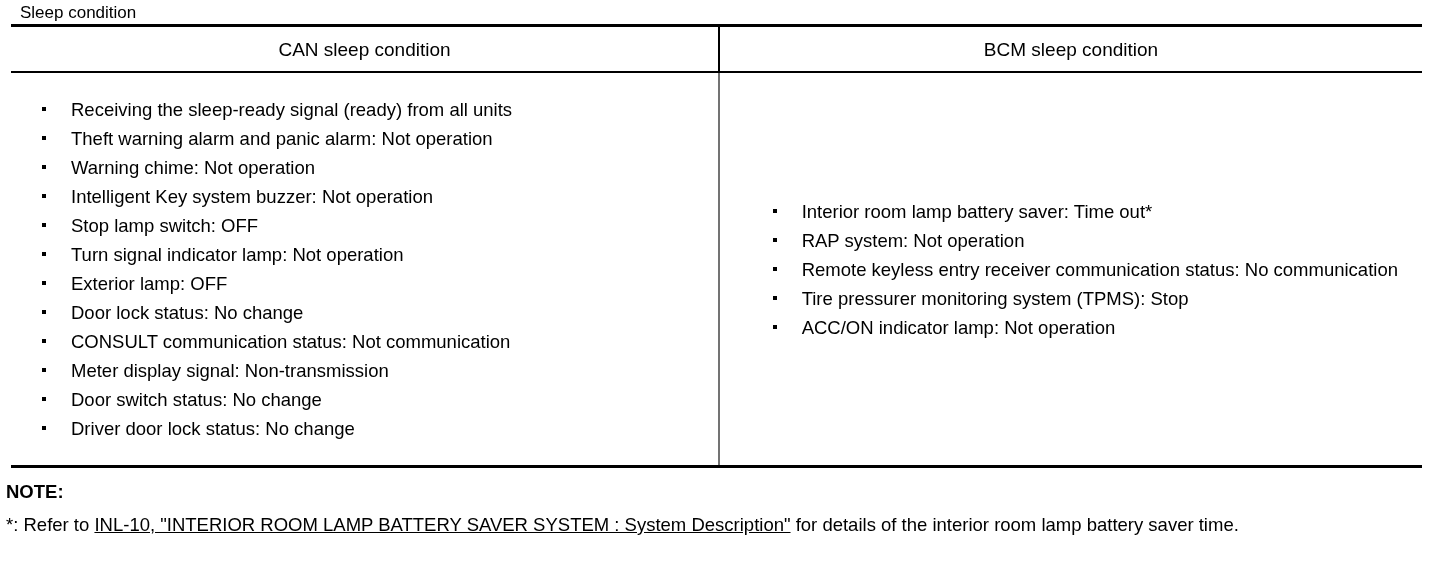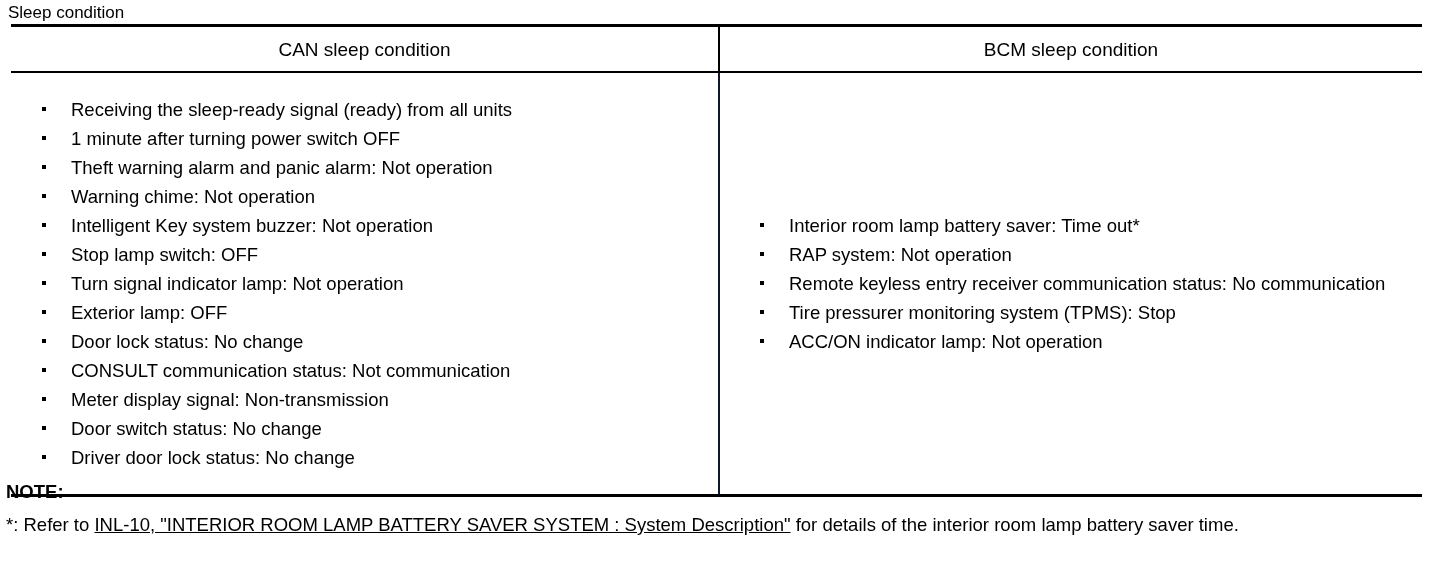--- a/index.html
+++ b/index.html
@@ -16,21 +16,21 @@
   }
   .page {
     position: relative;
     width: 1456px;
     height: 578px;
   }
 
   
   .caption {
     position: absolute;
-    left: 8px;
+    left: 20px;
     top: 2px;
     font-size: 17px;
     line-height: 21px;
     white-space: nowrap;
   }
 
   
   .table-block {
     position: absolute;
     left: 11px;
@@ -77,26 +77,27 @@
     min-height: 389px;
     box-sizing: border-box;
   }
   .body-left {
     width: 707px;
     box-sizing: border-box;
     padding: 10px 0 10px 0;
   }
   .body-right {
     flex: 1;
-    border-left: 2px solid #0f172a;
+    border-left: 2px solid #737373;
     box-sizing: border-box;
     display: flex;
     flex-direction: column;
     justify-content: center;
     padding: 10px 0 10px 0;
+    align-items: flex-end;
   }
 
   ul.cond-list {
     list-style: none;
     margin: 12px;
     padding: 0;
   }
   ul.cond-list li {
     position: relative;
     font-size: 18.5px;
@@ -158,21 +159,21 @@
       <div class="head-cell head-left">CAN sleep condition</div>
       <div class="head-cell head-right">BCM sleep condition</div>
     </div>
 
     <div class="rule-thin"></div>
 
     <div class="body-row">
       <div class="body-left">
         <ul class="cond-list">
           <li><span class="bullet"></span><span>Receiving the sleep-ready signal (ready) from all units</span></li>
-          <li><span class="bullet"></span><span>1 minute after turning power switch OFF</span></li>
+          <li><span class="bullet"></span></li>
           <li><span class="bullet"></span><span>Theft warning alarm and panic alarm: Not operation</span></li>
           <li><span class="bullet"></span><span>Warning chime: Not operation</span></li>
           <li><span class="bullet"></span><span>Intelligent Key system buzzer: Not operation</span></li>
           <li><span class="bullet"></span><span>Stop lamp switch: OFF</span></li>
           <li><span class="bullet"></span><span>Turn signal indicator lamp: Not operation</span></li>
           <li><span class="bullet"></span><span>Exterior lamp: OFF</span></li>
           <li><span class="bullet"></span><span>Door lock status: No change</span></li>
           <li><span class="bullet"></span><span>CONSULT communication status: Not communication</span></li>
           <li><span class="bullet"></span><span>Meter display signal: Non-transmission</span></li>
           <li><span class="bullet"></span><span>Door switch status: No change</span></li>

